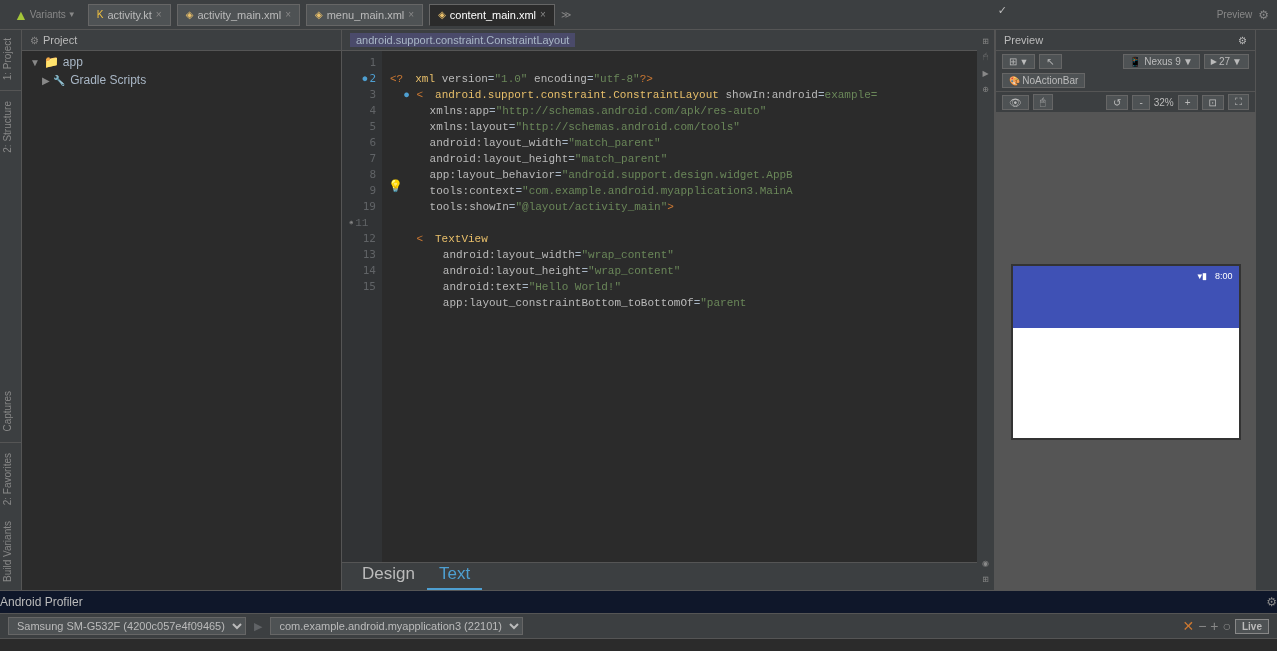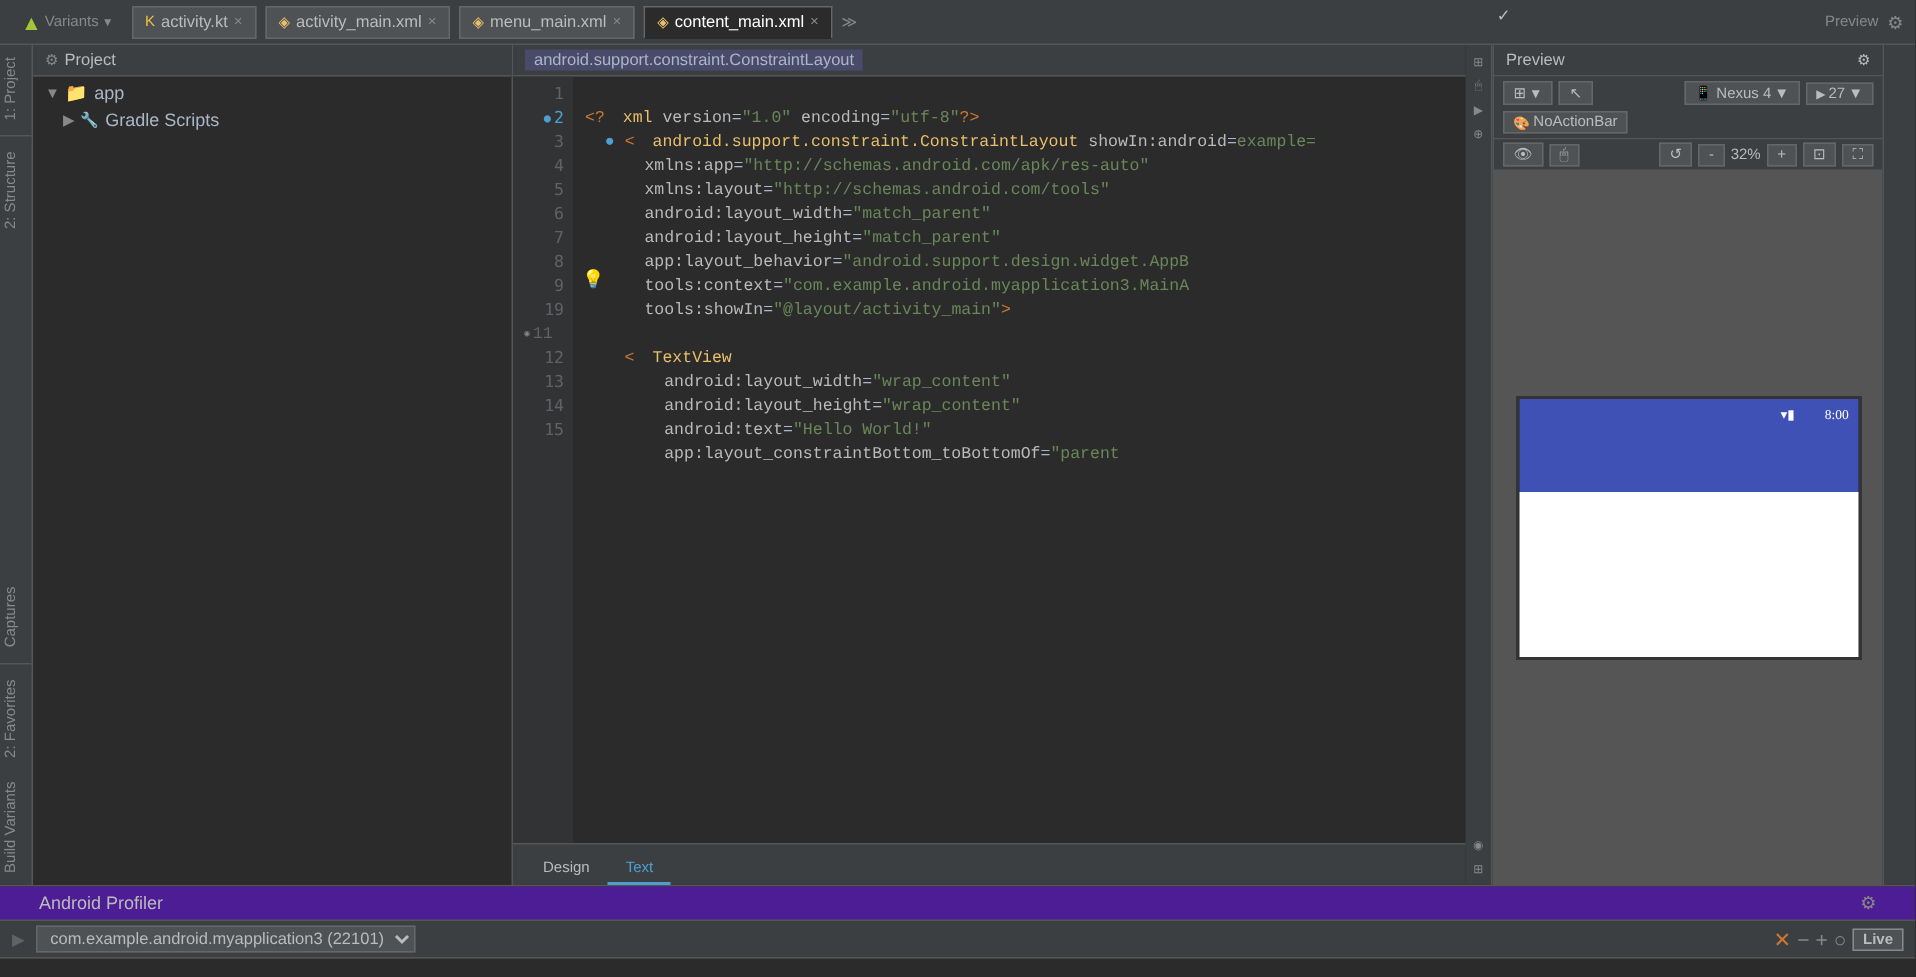--- a/index.html
+++ b/index.html
@@ -33,21 +33,21 @@
     #code-content { flex: 1; padding: 4px 8px; font-size: 11px; font-family: 'Courier New', monospace; line-height: 16px; overflow: auto; white-space: pre; }
 
     
     .kw { color: #cc7832; }
     .tag { color: #e8bf6a; margin-left: 12px; }
     .attr { color: #bababa; }
     .val { color: #6a8759; }
 
     
     #editor-tabs { display: flex; background: #3c3f41; border-top: 1px solid #555; padding: 0 8px; align-items: flex-end; height: 28px; }
-    .editor-tab { padding: 4px 12px; font-size: 10px; cursor: pointer; color: #bbb; border-bottom: 2px solid transparent; }
+    .editor-tab { padding: 4px 12px; font-size: 17px; cursor: pointer; color: #bbb; border-bottom: 2px solid transparent; }
     .editor-tab.active { color: #4e9fd1; border-bottom-color: #4e9fd1; }
 
     
     #right-panel { width: 260px; background: #3c3f41; border-left: 1px solid #555; display: flex; flex-direction: column; }
     #preview-header { padding: 4px 8px; font-size: 11px; color: #bbb; border-bottom: 1px solid #555; display: flex; align-items: center; justify-content: space-between; }
     #preview-toolbar { background: #3c3f41; padding: 3px 6px; border-bottom: 1px solid #555; display: flex; align-items: center; gap: 4px; flex-wrap: wrap; font-size: 10px; }
     .preview-btn { background: #4e5254; border: 1px solid #666; color: #bbb; padding: 1px 6px; font-size: 10px; cursor: pointer; display: flex; align-items: center; gap: 2px; }
     #phone-preview { flex: 1; display: flex; align-items: center; justify-content: center; background: #555; padding: 10px; }
     #phone-screen { width: 230px; background: #1a1a2e; border: 2px solid #333; }
     #phone-status-bar { background: #3f51b5; height: 20px; display: flex; align-items: center; justify-content: flex-end; padding: 0 6px; font-size: 9px; color: #fff; }
@@ -56,21 +56,21 @@
 
     
     #right-sidebar { width: 22px; background: #3c3f41; border-left: 1px solid #555; display: flex; flex-direction: column; align-items: center; padding-top: 4px; }
 
     
     #palette-sidebar { width: 18px; background: #3c3f41; border-right: 1px solid #555; display: flex; flex-direction: column; align-items: center; padding: 4px 0; gap: 2px; }
     .palette-btn { width: 14px; height: 14px; display: flex; align-items: center; justify-content: center; font-size: 8px; color: #888; cursor: pointer; }
 
     
     #profiler-panel { background: #2b2b2b; border-top: 1px solid #555; height: 290px; display: flex; flex-direction: column; }
-    #profiler-header { background: #4c1d95; padding: 4px 26px; font-size: 12px; color: #bbb; border-bottom: 1px solid #555; display: flex; align-items: center; justify-content: space-between; }
+    #profiler-header { background: #0f172a; padding: 4px 0; font-size: 12px; color: #bbb; border-bottom: 1px solid #555; display: flex; align-items: center; justify-content: space-between; }
     #profiler-toolbar { background: #3c3f41; padding: 3px 8px; border-bottom: 1px solid #555; display: flex; align-items: center; gap: 8px; font-size: 11px; }
     .profiler-select { background: #4e5254; border: 1px solid #666; color: #bbb; padding: 1px 4px; font-size: 11px; }
     #profiler-content { flex: 1; display: flex; flex-direction: column; overflow: hidden; }
     #profiler-message { text-align: center; padding: 20px; color: #888; font-size: 13px; line-height: 1.8; }
 
     
     .vert-text { writing-mode: vertical-rl; transform: rotate(180deg); font-size: 10px; color: #888; padding: 8px 2px; cursor: pointer; white-space: nowrap; }
 
     
     #left-panels { width: 22px; background: #3c3f41; display: flex; flex-direction: column; border-right: 1px solid #555; }
@@ -211,21 +211,21 @@
   <div id="right-panel">
     <div id="preview-header">
       <span>Preview</span>
       <span style="font-size:10px; cursor:pointer;">⚙</span>
     </div>
 
     <div id="preview-toolbar">
       <div class="preview-btn">⊞ <span style="font-size:9px;">▼</span></div>
       <div class="preview-btn">↖</div>
       <div style="flex:1;"></div>
-      <div class="preview-btn">📱 <span>Nexus 4</span> <span>▼</span></div>
+      <div class="preview-btn">📱 <span>Nexus 9</span> <span>▼</span></div>
       <div class="preview-btn">
           <span style="font-size:8px;">▶</span> 
           <span>27</span> 
           <span>▼</span>
         </div>
       <div class="preview-btn">
           <span style="font-size:9px;">🎨</span> 
           <span>NoActionBar</span>
         </div>
     </div>
@@ -240,21 +240,21 @@
       <div class="preview-btn">+</div>
       <div class="preview-btn">⊡</div>
       <div class="preview-btn">⛶</div>
     </div>
 
     <div id="phone-preview">
       <div id="phone-screen">
         <div id="phone-status-bar">
           <span>▾</span>
           <span>▮</span>
-          <span style="margin-left:20px;font-family:Liberation Serif, serif;">8:00</span>
+          <span style="margin-left:8px;">8:00</span>
         </div>
         <div id="phone-app-bar"></div>
         <div id="phone-content"></div>
       </div>
     </div>
   </div>
 
   <div id="right-sidebar">
     <div class="vert-text" style="font-size:9px;"> </div>
   </div>
@@ -264,20 +264,23 @@
 <div id="profiler-panel">
 
   <div id="profiler-header">
     <span>Android Profiler</span>
     <div style="display:flex; align-items:center; gap:4px;">
       <span style="color:#888; font-size:12px; cursor:pointer;">⚙</span>
     </div>
   </div>
 
   <div id="profiler-toolbar">
+    <select class="profiler-select">
+      <option>Samsung SM-G532F (4200c057e4f09465)</option>
+    </select>
     <span style="color:#606366;">▶</span>
     <select class="profiler-select">
       <option>com.example.android.myapplication3 (22101)</option>
     </select>
     <div style="flex:1;"></div>
     <div style="display:flex; align-items:center; gap:4px;">
       <span style="color:#cc7832; font-size:14px; cursor:pointer;">✕</span>
       <span style="color:#888; font-size:14px; cursor:pointer;">−</span>
       <span style="color:#888; font-size:14px; cursor:pointer;">+</span>
       <span style="color:#888; font-size:14px; cursor:pointer;">○</span>

